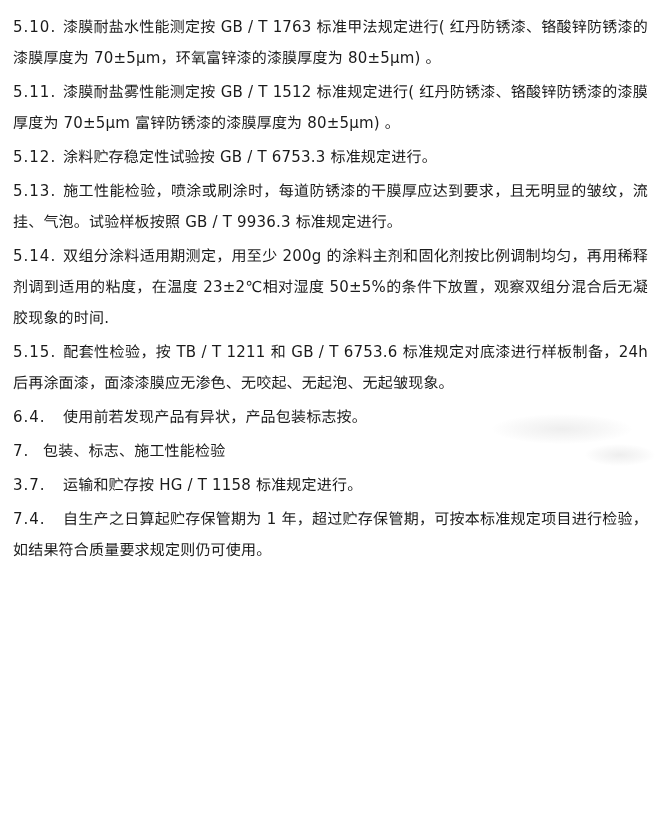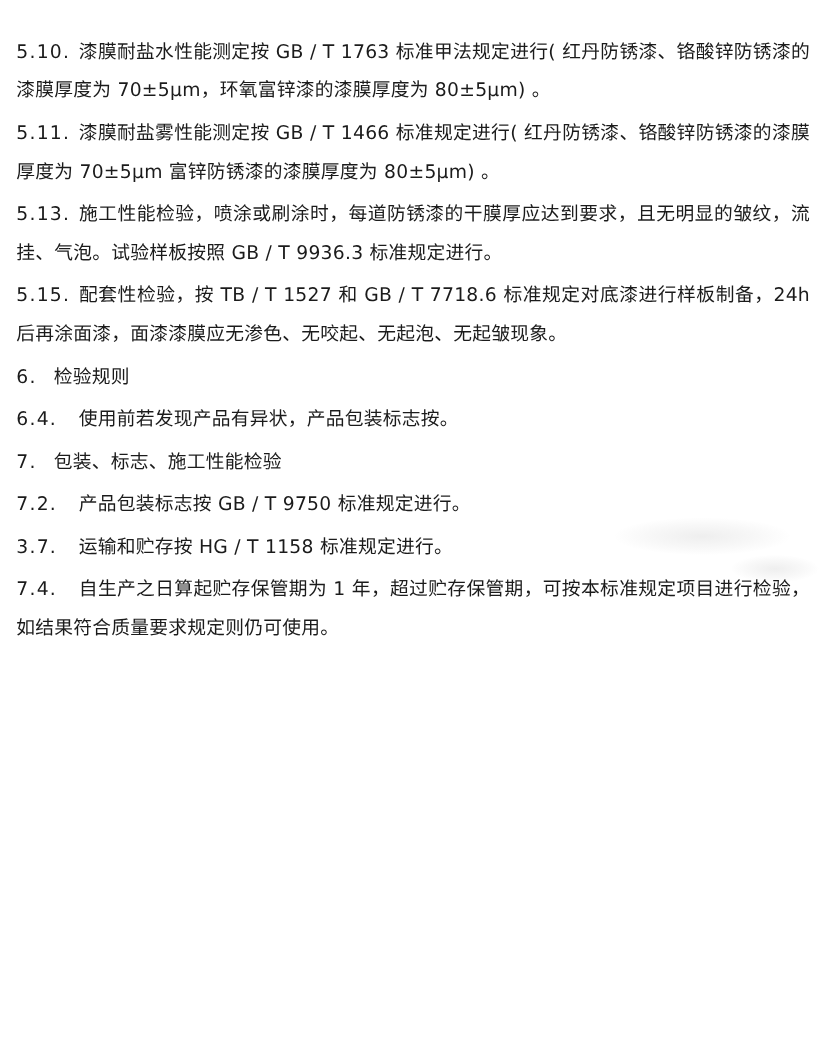--- a/index.html
+++ b/index.html
@@ -10,21 +10,21 @@
   body {
     width: 657px;
     height: 834px;
     overflow: hidden;
   }
   .doc {
     position: relative;
     box-sizing: border-box;
     width: 657px;
     height: 834px;
-    padding: 26px 9px 0 13px;
+    padding: 12px 9px 0 13px;
     background: #ffffff;
     font-family: "DejaVu Sans", "Liberation Sans", sans-serif;
     color: #1b1b1b;
   }
   p.para {
     margin: 0 0 3px 0;
     font-size: 15px;
     line-height: 31px;
     text-align: justify;
     letter-spacing: 0.2px;
@@ -47,39 +47,39 @@
   .smudge-1 { left: 492px; top: 414px; width: 140px; height: 30px; }
   .smudge-2 { left: 585px; top: 444px; width: 70px; height: 22px; }
 </style>
 </head>
 <body>
 
 <div class="doc">
 
   <p class="para item"><span class="plabel">5.10.</span><span class="ptext">漆膜耐盐水性能测定按 GB / T 1763 标准甲法规定进行( 红丹防锈漆、铬酸锌防锈漆的漆膜厚度为 70±5μm，环氧富锌漆的漆膜厚度为 80±5μm) 。</span></p>
 
-  <p class="para item"><span class="plabel">5.11.</span><span class="ptext">漆膜耐盐雾性能测定按 GB / T 1466 标准规定进行( 红丹防锈漆、铬酸锌防锈漆的漆膜厚度为 70±5μm 富锌防锈漆的漆膜厚度为 80±5μm) 。</span></p>
+  <p class="para item"><span class="plabel">5.11.</span><span class="ptext">漆膜耐盐雾性能测定按 GB / T 1512 标准规定进行( 红丹防锈漆、铬酸锌防锈漆的漆膜厚度为 70±5μm 富锌防锈漆的漆膜厚度为 80±5μm) 。</span></p>
 
+  <p class="para item"><span class="plabel">5.12.</span><span class="ptext">涂料贮存稳定性试验按 GB / T 6753.3 标准规定进行。</span></p>
 
   <p class="para item"><span class="plabel">5.13.</span><span class="ptext">施工性能检验，喷涂或刷涂时，每道防锈漆的干膜厚应达到要求，且无明显的皱纹，流挂、气泡。试验样板按照 GB / T 9936.3 标准规定进行。</span></p>
 
+  <p class="para item"><span class="plabel">5.14.</span><span class="ptext">双组分涂料适用期测定，用至少 200g 的涂料主剂和固化剂按比例调制均匀，再用稀释剂调到适用的粘度，在温度 23±2℃相对湿度 50±5%的条件下放置，观察双组分混合后无凝胶现象的时间.</span></p>
 
-  <p class="para item"><span class="plabel">5.15.</span><span class="ptext">配套性检验，按 TB / T 1527 和 GB / T 7718.6 标准规定对底漆进行样板制备，24h 后再涂面漆，面漆漆膜应无渗色、无咬起、无起泡、无起皱现象。</span></p>
+  <p class="para item"><span class="plabel">5.15.</span><span class="ptext">配套性检验，按 TB / T 1211 和 GB / T 6753.6 标准规定对底漆进行样板制备，24h 后再涂面漆，面漆漆膜应无渗色、无咬起、无起泡、无起皱现象。</span></p>
 
-  <p class="para section"><span class="plabel">6.</span><span class="ptext">检验规则</span></p>
 
 
 
 
   <p class="para item"><span class="plabel">6.4.</span><span class="ptext">使用前若发现产品有异状，产品包装标志按。</span></p>
 
   <p class="para section"><span class="plabel">7.</span><span class="ptext">包装、标志、施工性能检验</span></p>
 
 
-  <p class="para item"><span class="plabel">7.2.</span><span class="ptext">产品包装标志按 GB / T 9750 标准规定进行。</span></p>
 
   <p class="para item"><span class="plabel">3.7.</span><span class="ptext">运输和贮存按 HG / T 1158 标准规定进行。</span></p>
 
   <p class="para item"><span class="plabel">7.4.</span><span class="ptext">自生产之日算起贮存保管期为 1 年，超过贮存保管期，可按本标准规定项目进行检验，如结果符合质量要求规定则仍可使用。</span></p>
 
   <div class="smudge smudge-1"></div>
   <div class="smudge smudge-2"></div>
 
 </div>
 

